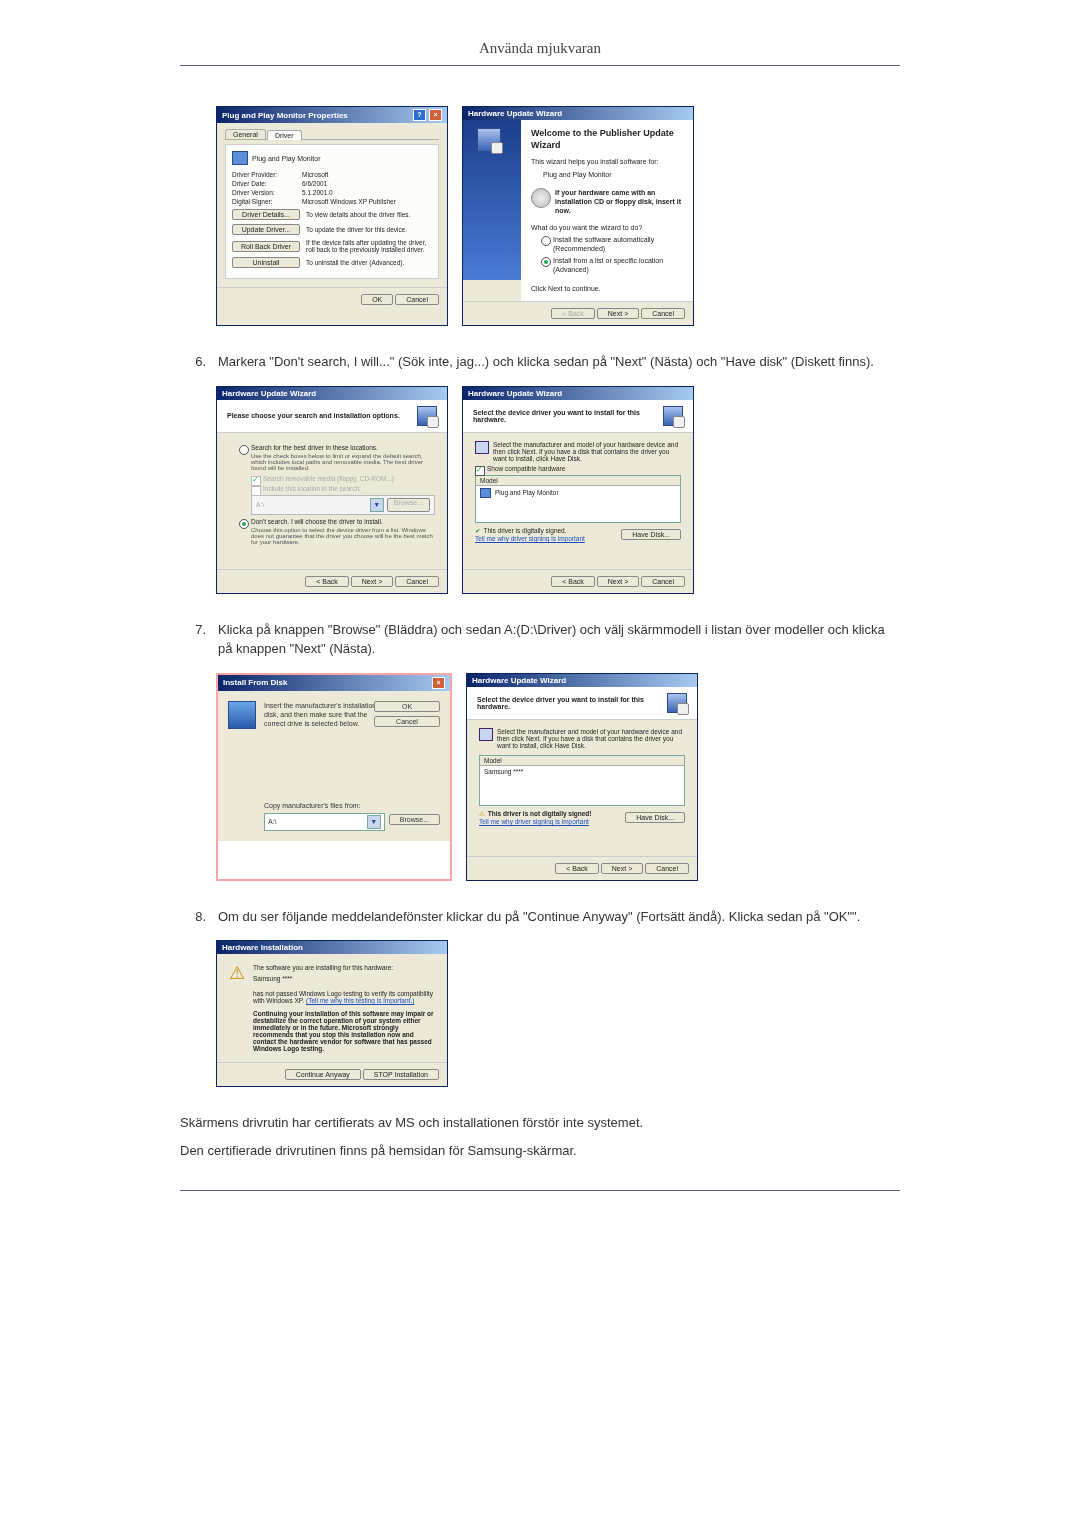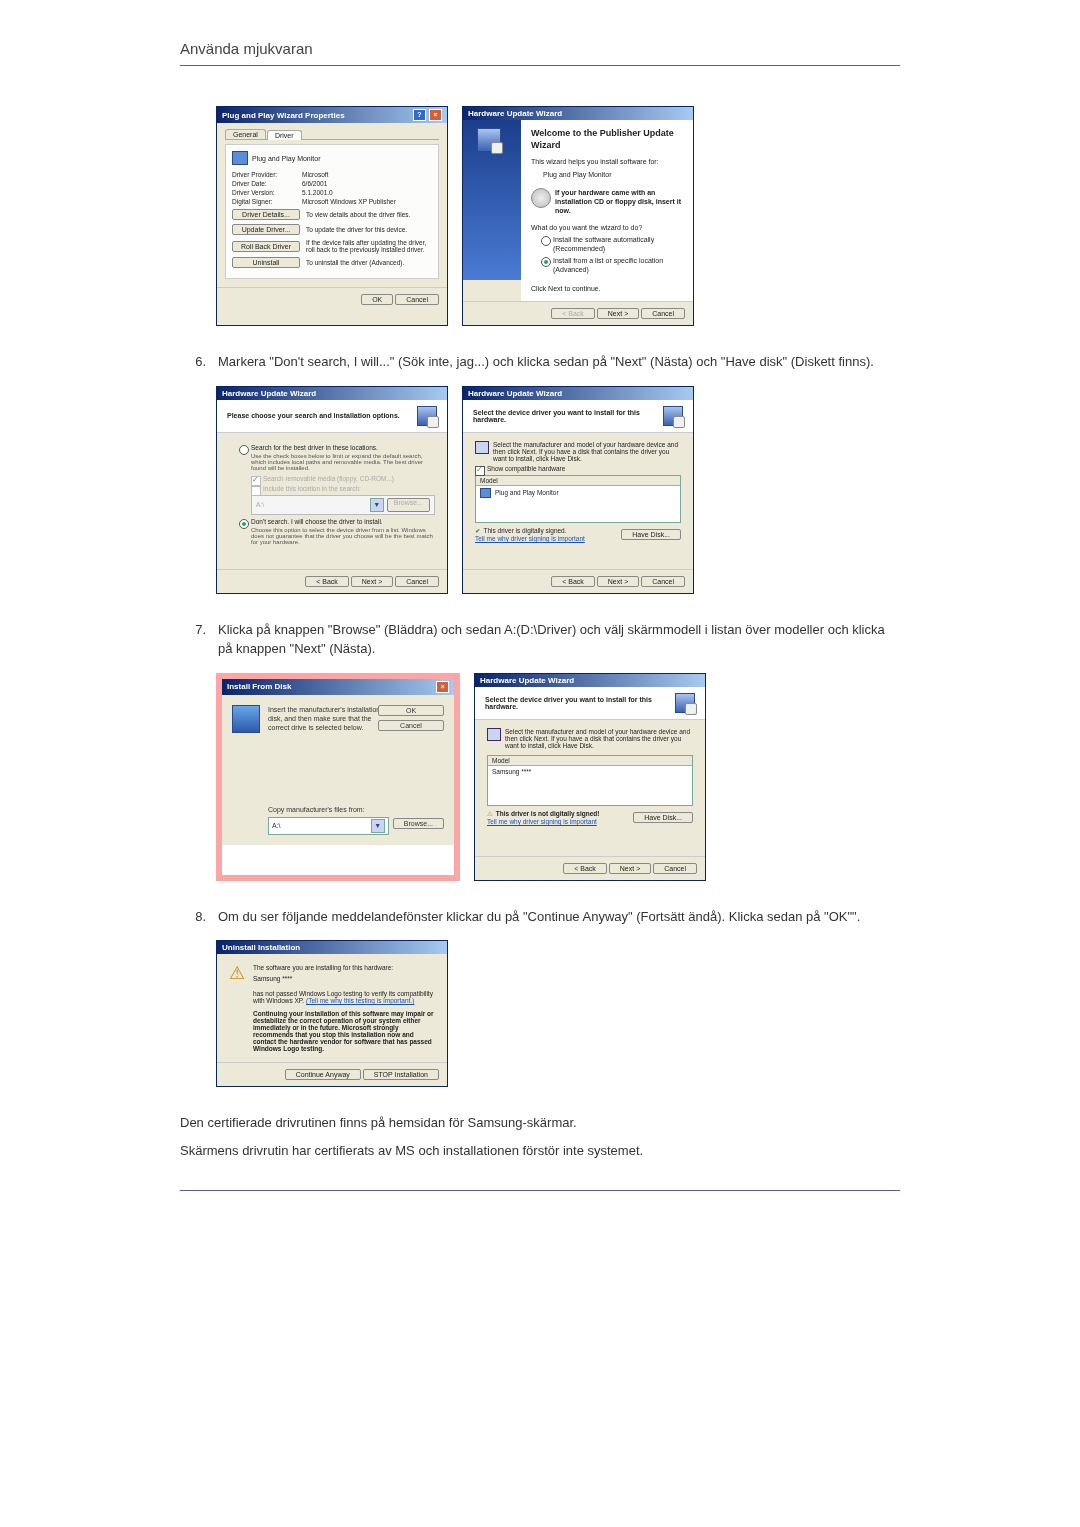--- a/index.html
+++ b/index.html
@@ -8,23 +8,25 @@
     background: #fff;
     font-family: Arial, Helvetica, sans-serif;
     font-size: 13px;
     color: #333;
     width: 1080px;
   }
   .page {
     padding: 40px 180px 30px 180px;
   }
   .page-header {
+    text-align: center;
     font-size: 15px;
     color: #444;
     padding-bottom: 8px;
+    font-family: Liberation Serif, serif;
   }
   .header-line {
     border-bottom: 1px solid #5c5c99;
     margin-bottom: 40px;
   }
   .footer-line {
     border-top: 1px solid #5c5c99;
     margin-top: 30px;
     height: 4px;
   }
@@ -197,21 +199,21 @@
     border: 1px solid #7a9; background: #fff; padding: 2px 4px; margin: 3px 0; font-size: 6.5px;
   }
   .disabled-box {
     border:1px solid #bbb; background:#f5f5f5; color:#aaa; padding:2px 4px; font-size:6.5px;
     display:flex; justify-content:space-between; align-items:center; margin:3px 0 3px 22px;
   }
   .link { color: #1a4fc3; text-decoration: underline; }
   .bold-warn { font-weight: bold; font-size: 6.5px; }
   .install-from-disk {
     width: 232px;
-    border: 6px solid #fca5a5;
+    border: 2px solid #fca5a5;
     font-size: 7px;
   }
   .ifd-body {
     background: #ece9d8;
     padding: 10px;
     display: flex;
     gap: 8px;
     min-height: 130px;
     position:relative;
   }
@@ -272,21 +274,21 @@
 <body>
 
 <div class="page">
   <div class="page-header">Använda mjukvaran</div>
   <div class="header-line"></div>
 
   <div class="img-row">
 
     <div class="dialog">
       <div class="dialog-title">
-        <span>Plug and Play Wizard Properties</span>
+        <span>Plug and Play Monitor Properties</span>
         <span class="title-buttons">
           <span class="help-btn">?</span>
           <span>×</span>
         </span>
       </div>
       <div class="dialog-body sunken">
         <div class="tabs">
           <div class="tab">General</div>
           <div class="tab active">Driver</div>
         </div>
@@ -520,21 +522,21 @@
   </div>
 
   <div class="step-row">
     <div class="step-num">8.</div>
     <div class="step-text">Om du ser följande meddelandefönster klickar du på "Continue Anyway" (Fortsätt ändå). Klicka sedan på "OK"".</div>
   </div>
 
   <div class="img-row">
     <div class="dialog">
       <div class="dialog-title">
-        <span>Uninstall Installation</span>
+        <span>Hardware Installation</span>
       </div>
       <div class="dialog-body sunken" style="padding:10px 12px;">
         <div style="display:flex;">
           <div class="warn-triangle">⚠</div>
           <div style="flex:1; font-size:6.5px;">
             <div>The software you are installing for this hardware:</div>
             <div style="margin:4px 0 8px 0;">Samsung ****</div>
             <div>
               <span>has not passed Windows Logo testing to verify its compatibility with Windows XP. </span>
               <span class="link">(Tell me why this testing is important.)</span>
@@ -543,17 +545,17 @@
           </div>
         </div>
       </div>
       <div class="dialog-footer">
         <span class="btn">Continue Anyway</span>
         <span class="btn">STOP Installation</span>
       </div>
     </div>
   </div>
 
+  <div class="paragraph">Skärmens drivrutin har certifierats av MS och installationen förstör inte systemet.</div>
   <div class="paragraph">Den certifierade drivrutinen finns på hemsidan för Samsung-skärmar.</div>
-  <div class="paragraph">Skärmens drivrutin har certifierats av MS och installationen förstör inte systemet.</div>
 
   <div class="footer-line"></div>
 </div>
 
 </body></html>

